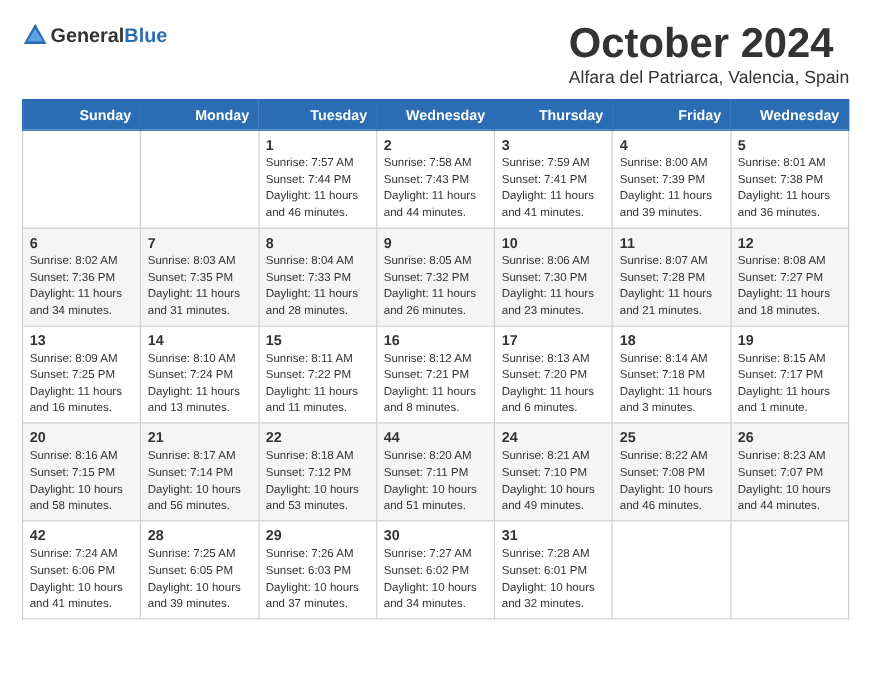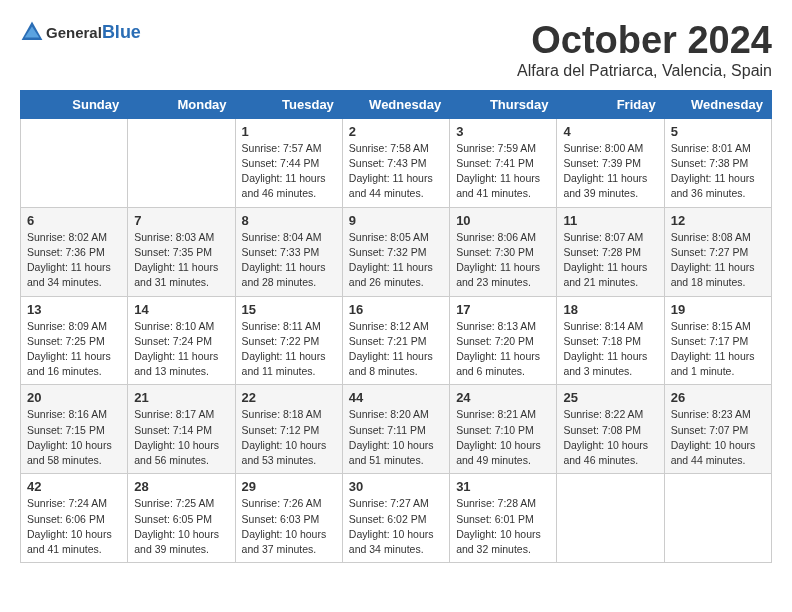--- a/index.html
+++ b/index.html
@@ -14,36 +14,35 @@
       display: flex;
       justify-content: space-between;
       align-items: flex-start;
       margin-bottom: 10px;
     }
     .logo {
       display: flex;
       align-items: center;
     }
     .logo-text-general {
-      font-size: 15px;
+      font-size: 18px;
       font-weight: bold;
       color: #333;
     }
     .logo-text-blue {
       font-size: 18px;
       font-weight: bold;
       color: #2a6db5;
     }
     .logo-icon {
       width: 24px;
       height: 24px;
       margin-right: 2px;
     }
     .title-block {
-      text-align: right;
     }
     .month-title {
       font-size: 38px;
       font-weight: bold;
       color: #333;
       line-height: 1.1;
     }
     .location-title {
       font-size: 16px;
       color: #333;

